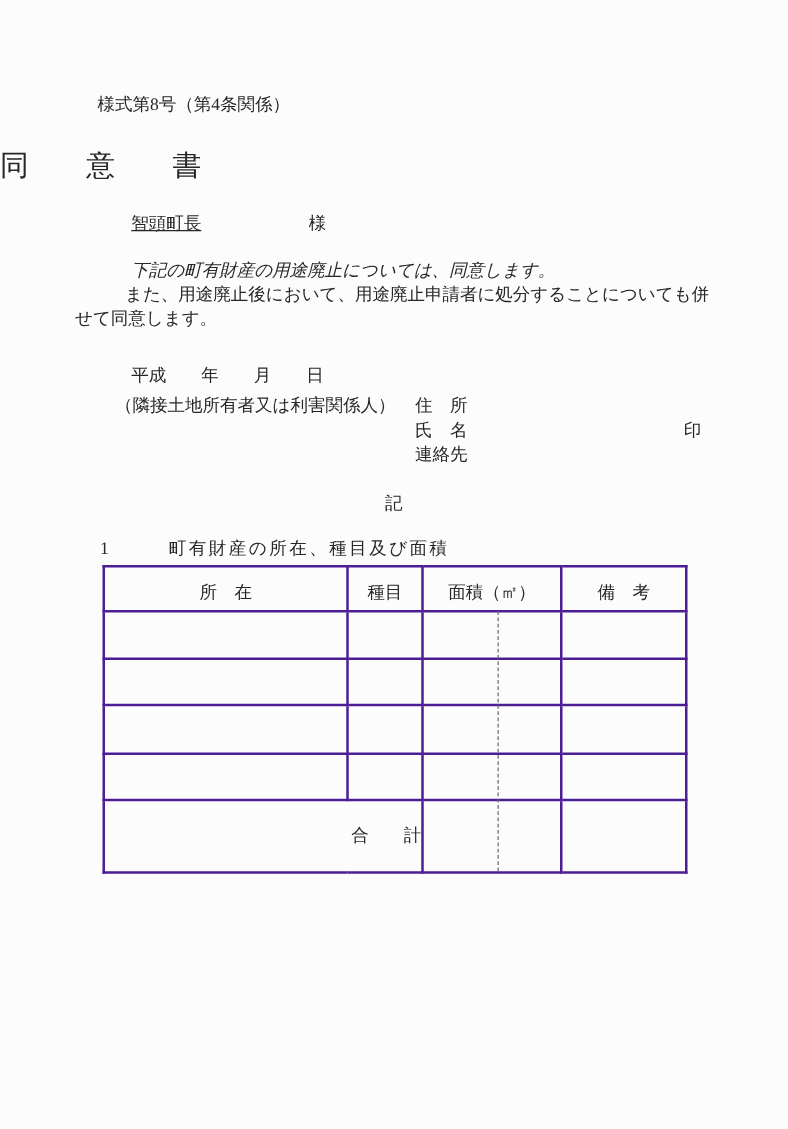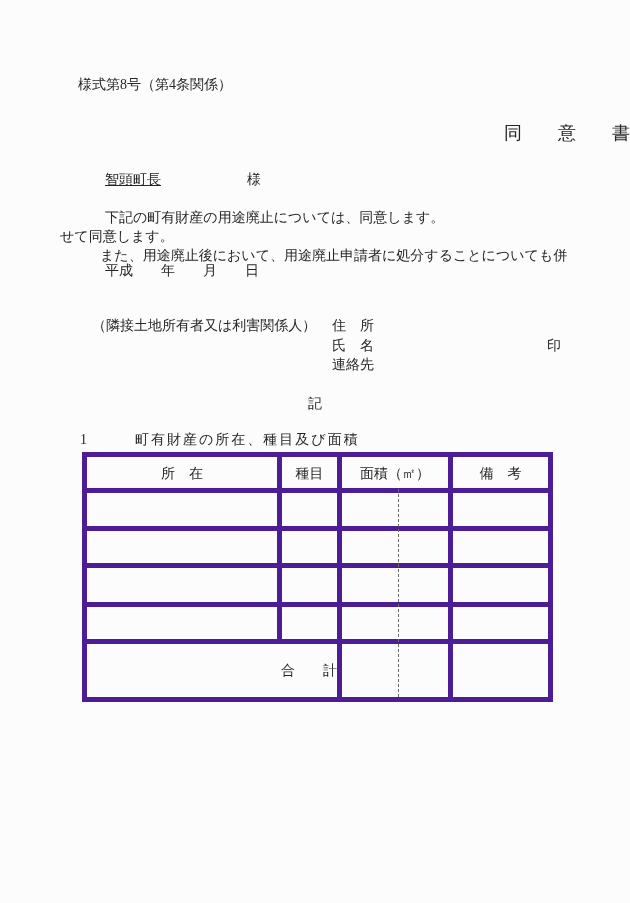--- a/index.html
+++ b/index.html
@@ -8,48 +8,48 @@
     background:#fcfcfc;
     color:#262626;
     font-family:"Liberation Serif","DejaVu Serif",serif;
     font-size:14px;
   }
   .page { position:relative; width:630px; height:903px; overflow:hidden; background:#fcfcfc; }
   .abs { position:absolute; line-height:19px; }
 
   .form-number { left:78px; top:75px; }
 
-  .doc-title { left:0; top:121px; width:630px; text-align:right; font-size:18px; line-height:24px; }
+  .doc-title { left:0; top:121px; width:630px; text-align:left; font-size:23px; line-height:24px; }
 
   .addr-name { left:105px; top:170px;text-decoration:underline; }
   .addr-honorific { left:247px; top:170px; }
 
   .consent-body { left:60px; top:208px; width:520px; white-space:nowrap; }
   .consent-body .line { line-height:19px; }
-  .consent-body .line.ind-a { text-indent:45px; }
+  .consent-body .line.ind-a { text-indent:45px;font-style:italic; }
   .consent-body .line.ind-b { text-indent:40px; }
 
-  .date-line { left:105px; top:261px; }
+  .date-line { left:105px; top:292px; }
 
   .signer-role { left:92px; top:316px; }
   .signer-fields { left:332px; top:316px; }
   .signer-fields .field { line-height:19.5px; }
   .seal { left:547px; top:336px; }
 
   .marker { left:0; top:394px; width:630px; text-align:center; }
 
   .section-number { left:80px; top:430px; }
   .section-label { left:105px; top:430px; letter-spacing:2px;margin-left:30px; }
 
   table.property-table {
     position:absolute; left:82px; top:452px;
     border-collapse:collapse; table-layout:fixed;
   }
   .property-table th, .property-table td {
-    border:5px solid #4c1d95;
+    border:2px solid #4c1d95;
     font-weight:normal; font-size:14px;
     text-align:center; padding:0;
   }
   .property-table th { vertical-align:bottom; padding-bottom:5px; }
   .row-header { height:36px; }
   .row-e1 { height:38px; }
   .row-e2 { height:37px; }
   .row-e3 { height:39px; }
   .row-e4 { height:37px; }
   .row-total { height:58px; }
@@ -68,22 +68,22 @@
 
   <div class="abs form-number">様式第8号（第4条関係）</div>
 
   <div class="abs doc-title">同　　意　　書</div>
 
   <span class="abs addr-name">智頭町長</span>
   <span class="abs addr-honorific">様</span>
 
   <div class="abs consent-body">
     <div class="line ind-a">下記の町有財産の用途廃止については、同意します。</div>
+    <div class="line ind-b">また、用途廃止後において、用途廃止申請者に処分することについても併</div>
     <div class="line">せて同意します。</div>
-    <div class="line ind-b">また、用途廃止後において、用途廃止申請者に処分することについても併</div>
   </div>
 
   <div class="abs date-line">平成　　年　　月　　日</div>
 
   <div class="abs signer-fields">
     <div class="field">住　所</div>
     <div class="field">氏　名</div>
     <div class="field">連絡先</div>
   </div>
 

